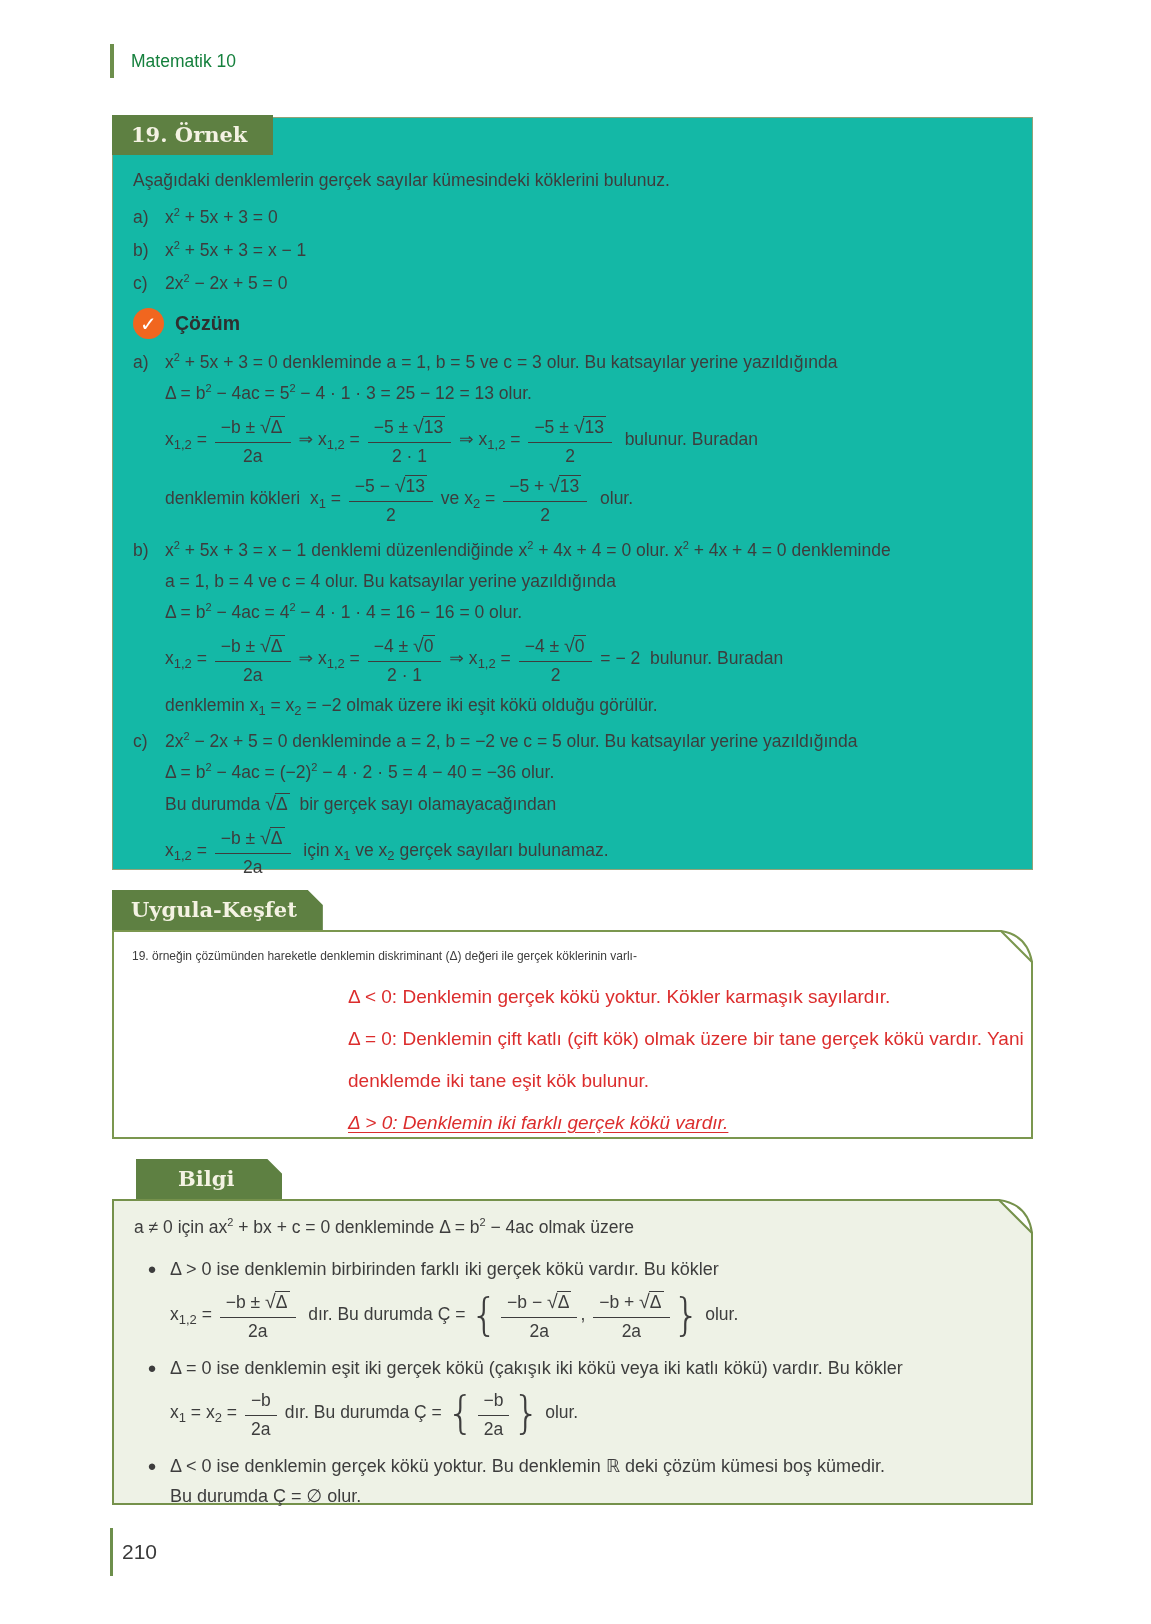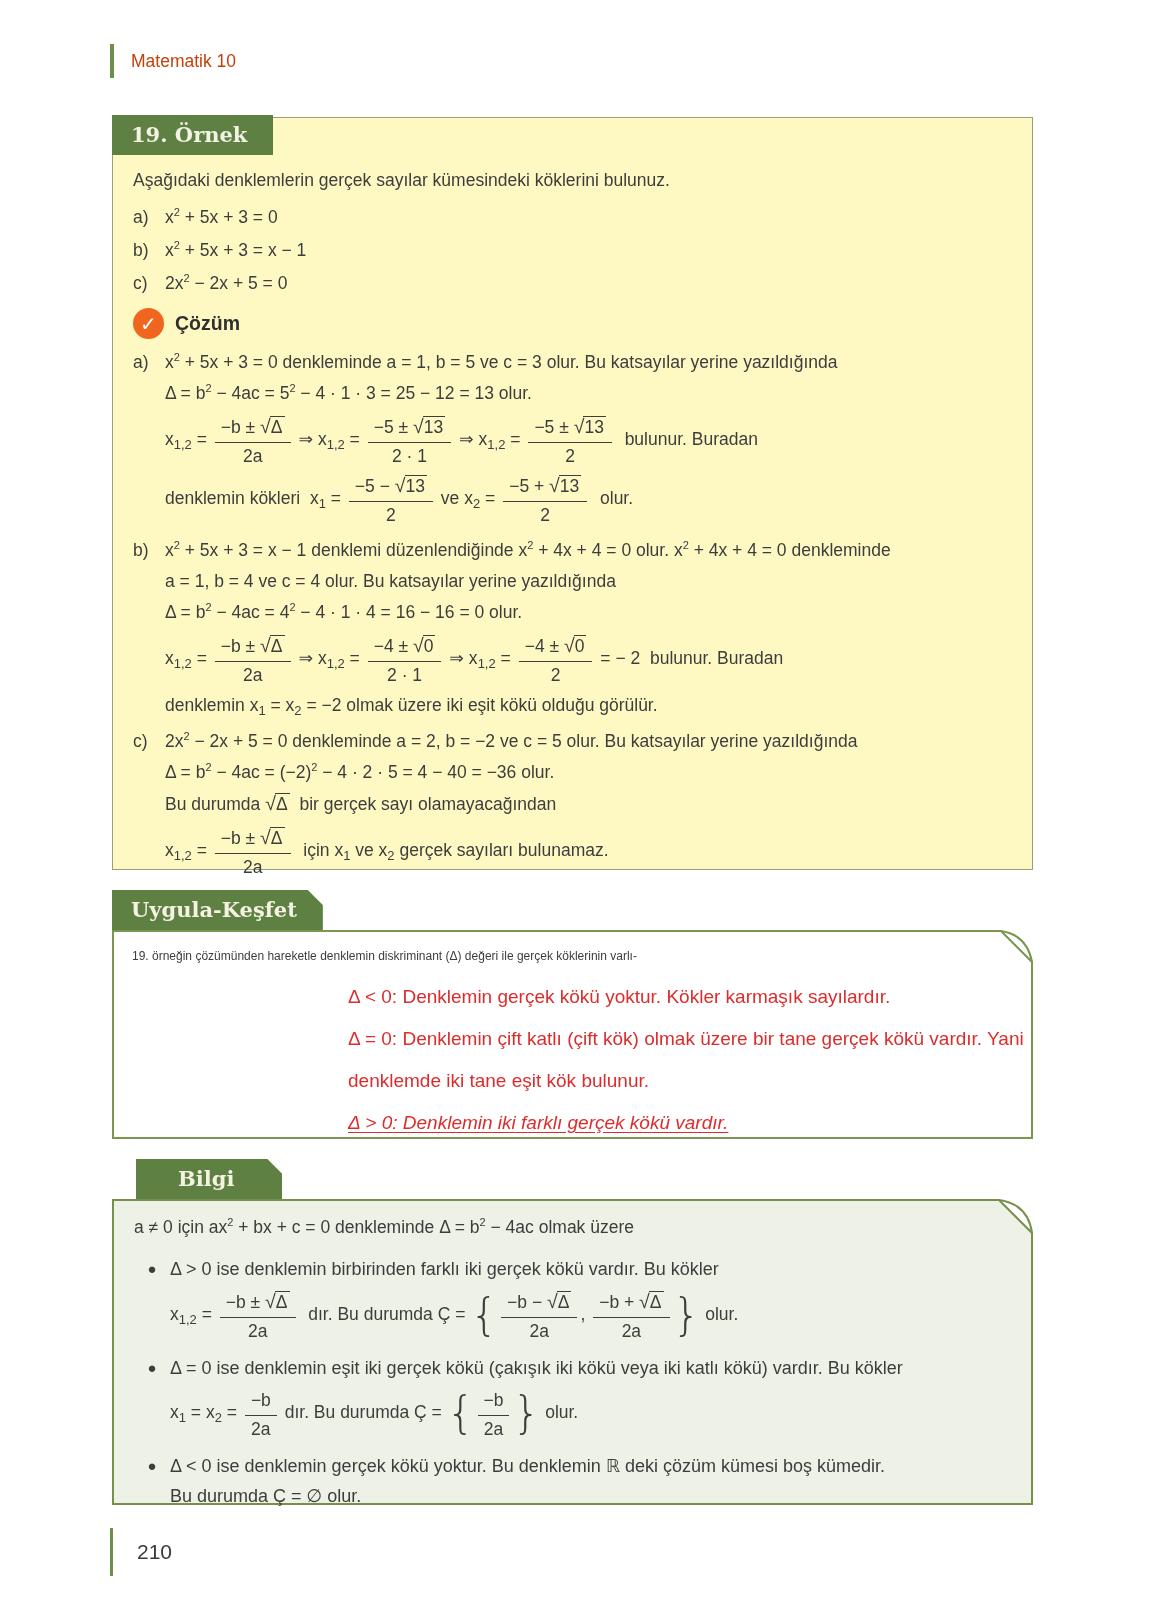--- a/index.html
+++ b/index.html
@@ -6,35 +6,35 @@
   body{
     width:1151px;height:1624px;background:#ffffff;
     font-family:"Liberation Sans","DejaVu Sans",sans-serif;
     color:#3d3d3d;position:relative;overflow:hidden;
   }
   .page{position:absolute;inset:0;}
 
   
   .page-header{position:absolute;left:110px;top:44px;display:flex;align-items:center;gap:17px;}
   .hbar{width:4px;height:34px;background:#6d8f4c;}
-  .htext{font-size:17.5px;color:#c2410c;}
+  .htext{font-size:17.5px;color:#15803d;}
 
   
   .tab{
     display:inline-block;background:#5e8042;color:#f4f2e3;
     font-family:"DejaVu Serif","Liberation Serif",serif;font-weight:bold;
     font-size:21px;height:40px;line-height:40px;
     padding:0 26px 0 19px;box-sizing:border-box;
     clip-path:polygon(0 0,calc(100% - 15px) 0,100% 15px,100% 100%,0 100%);
   }
 
   
   .ornek-box{
     position:absolute;left:112px;top:117px;width:921px;height:753px;
-    border:1px solid #93a277;background:#fef9c3;box-sizing:border-box;
+    border:1px solid #93a277;background:#14b8a6;box-sizing:border-box;
   }
   .ornek-tab{position:absolute;left:-1px;top:-3px;clip-path:none;}
   .ornek-content{padding:48px 24px 0 20px;}
   .intro-p{margin:0 0 8px;font-size:17.5px;line-height:29px;}
   .eq-row{display:flex;margin:0 0 4px;font-size:17.5px;line-height:29px;}
   .eq-row .lab{width:32px;flex:none;}
   .cozum-row{display:flex;align-items:center;gap:11px;margin:10px 0 9px;}
   .check-circle{
     width:31px;height:31px;border-radius:50%;background:#f1661f;color:#fff;
     display:inline-flex;align-items:center;justify-content:center;
@@ -74,21 +74,21 @@
   .bilgi-box{position:relative;width:921px;height:306px;}
   .bilgi-content{position:relative;padding:13px 24px 0 22px;z-index:1;}
   .bilgi-intro{margin:0 0 12px;font-size:17.5px;line-height:30px;}
   .bullet{display:flex;margin:0 0 7px;}
   .dot{width:36px;flex:none;text-align:center;font-size:15px;line-height:30px;}
   .bullet-body{flex:1;min-width:0;}
   .btext{margin:0;font-size:18px;line-height:30px;}
   .bformula{margin:4px 0 4px;font-size:17.5px;}
 
   
-  .page-footer{position:absolute;left:110px;top:1528px;display:flex;align-items:center;gap:24px;}
+  .page-footer{position:absolute;left:110px;top:1528px;display:flex;align-items:center;gap:9px;}
   .fbar{width:3px;height:48px;background:#6d8f4c;}
   .pnum{font-size:21px;color:#3a3a3a;}
 </style>
 </head>
 <body>
 
 <div class="page">
 
   <div class="page-header">
     <span class="hbar"></span>

